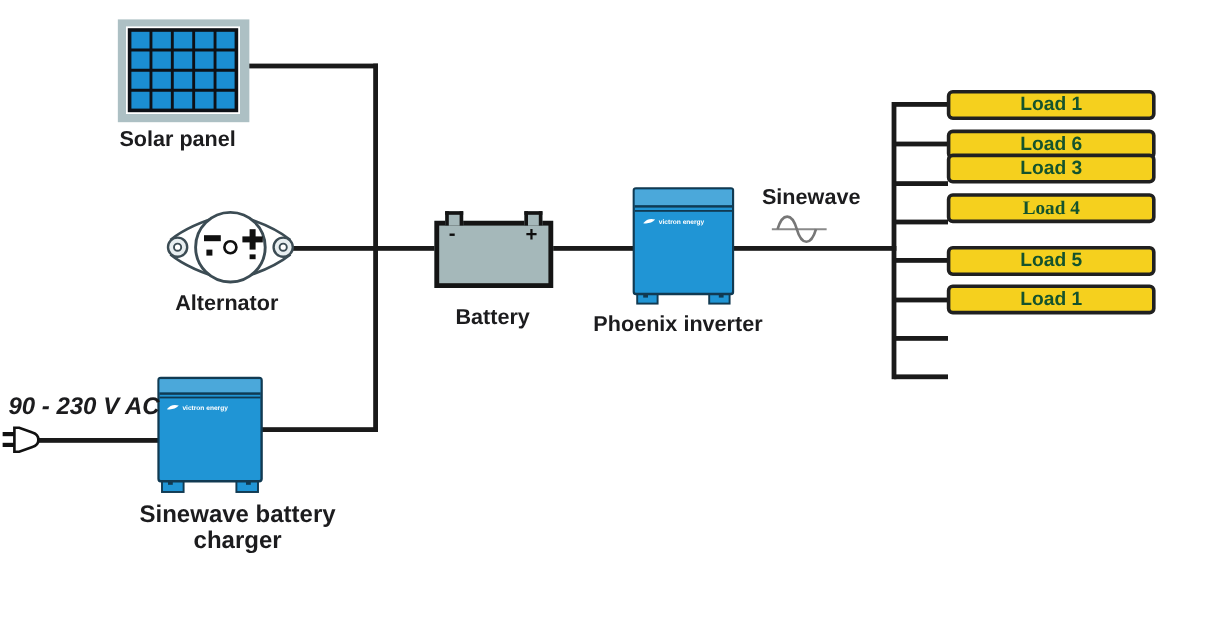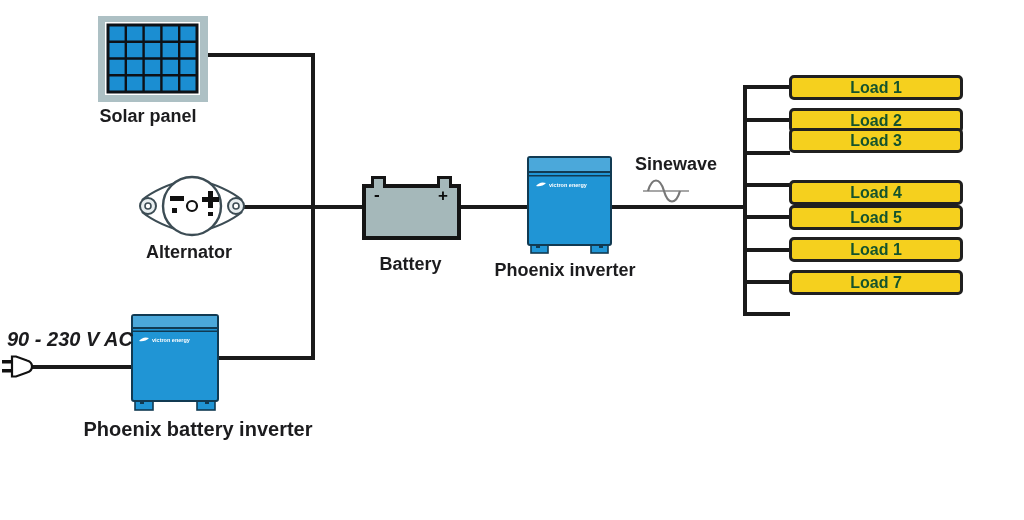--- a/index.html
+++ b/index.html
@@ -120,23 +120,22 @@
     <line x1="0" y1="14" x2="46" y2="14" stroke="#8a8a8a" stroke-width="1.6"></line>
     <path d="M5 14 C9 0 17 0 21 14 C25 28 33 28 37 14" fill="none" stroke="#777777" stroke-width="2.2"></path>
   </svg>
 
   <div class="lbl" style="left:134px;top:243px;width:110px;">Alternator</div>
   <div class="lbl" style="left:88px;top:107px;width:120px;">Solar panel</div>
   <div class="lbl" style="left:368px;top:255px;width:85px;">Battery</div>
   <div class="lbl" style="left:483px;top:261px;width:164px;">Phoenix inverter</div>
   <div class="lbl" style="left:629px;top:155px;width:94px;">Sinewave</div>
   <div class="lbl big" style="left:4px;top:328px;width:132px;font-style:italic;">90 - 230 V AC</div>
-  <div class="lbl big" style="left:80px;top:418px;width:236px;">Phoenix battery inverter</div>
+  <div class="lbl big" style="left:80px;top:418px;width:236px;">Sinewave battery charger</div>
 
   <div class="load" style="top:75px;">Load 1</div>
-  <div class="load" style="top:108px;">Load 2</div>
+  <div class="load" style="top:108px;">Load 6</div>
   <div class="load" style="top:128px;">Load 3</div>
-  <div class="load" style="top:180px;">Load 4</div>
+  <div class="load" style="top:161px;font-family:Liberation Serif, serif;">Load 4</div>
   <div class="load" style="top:205px;">Load 5</div>
   <div class="load" style="top:237px;">Load 1</div>
-  <div class="load" style="top:270px;">Load 7</div>
 
 </div>
 
 </body></html>

